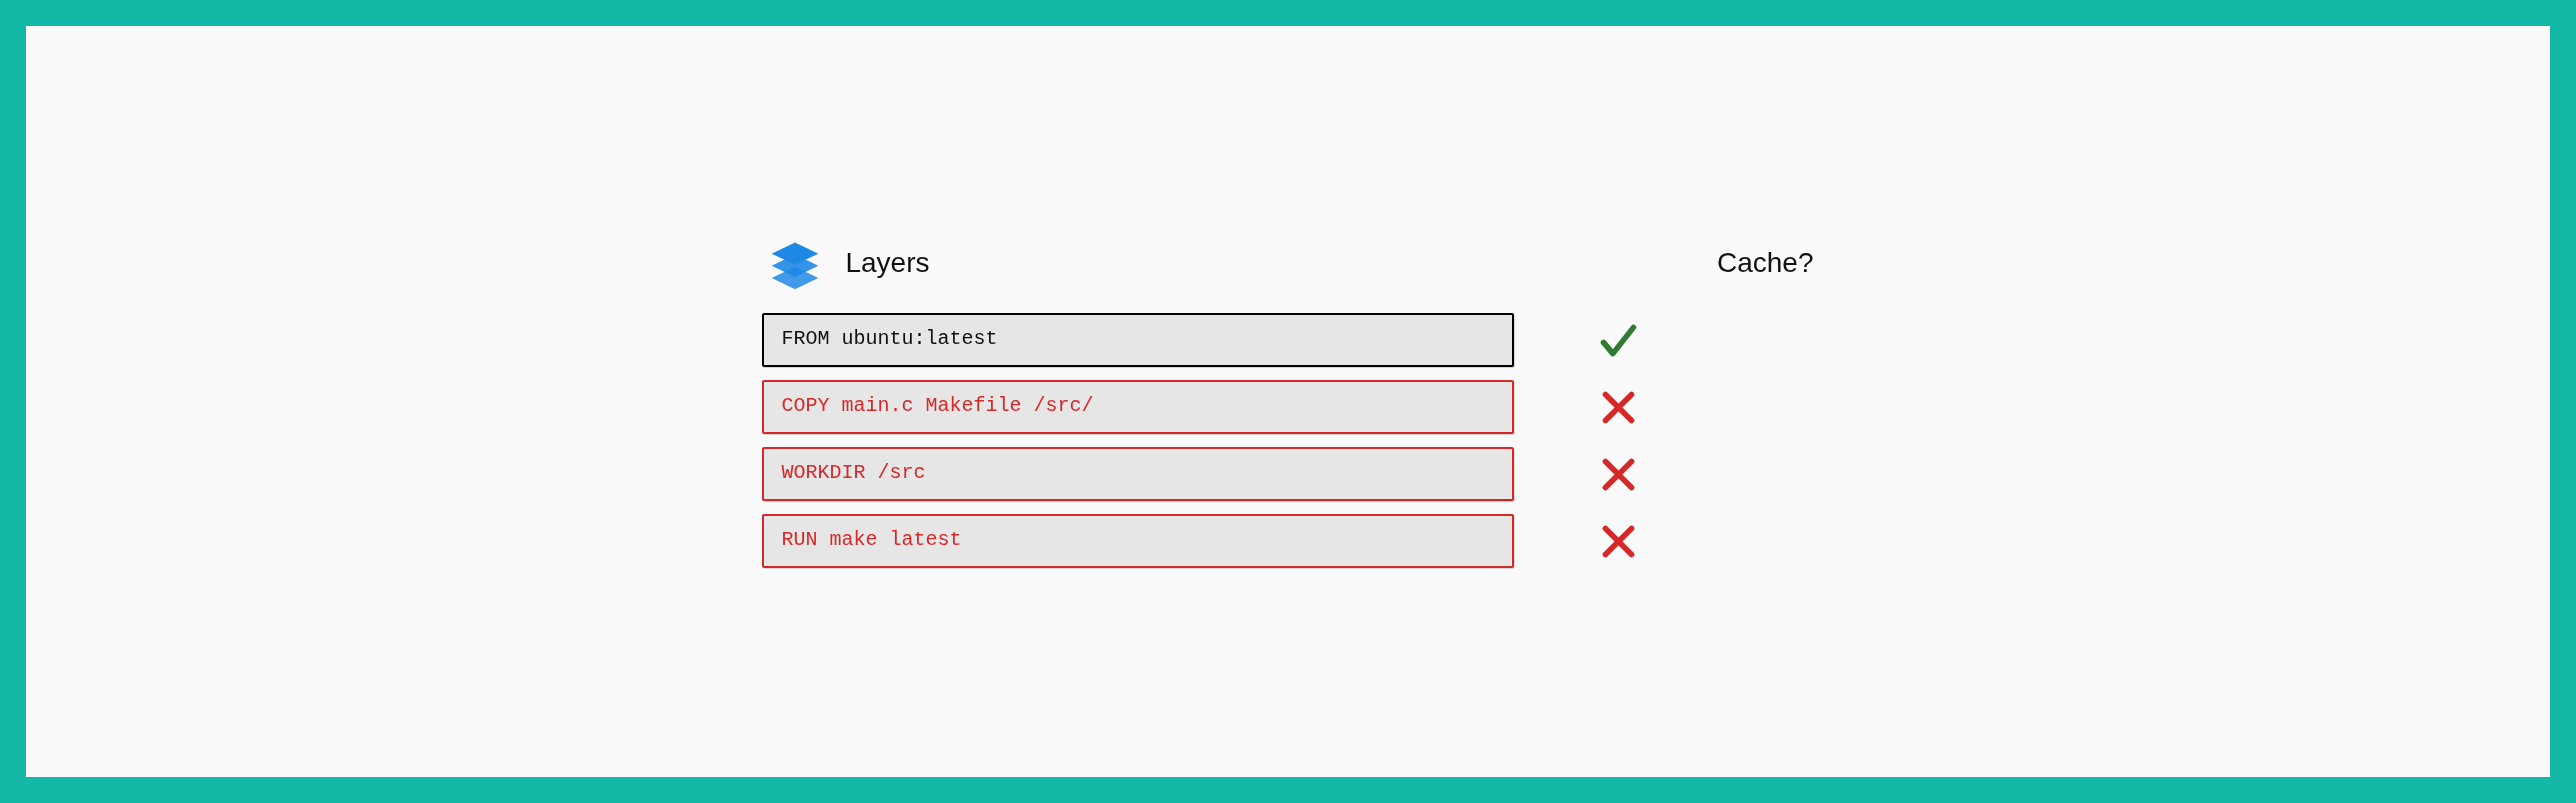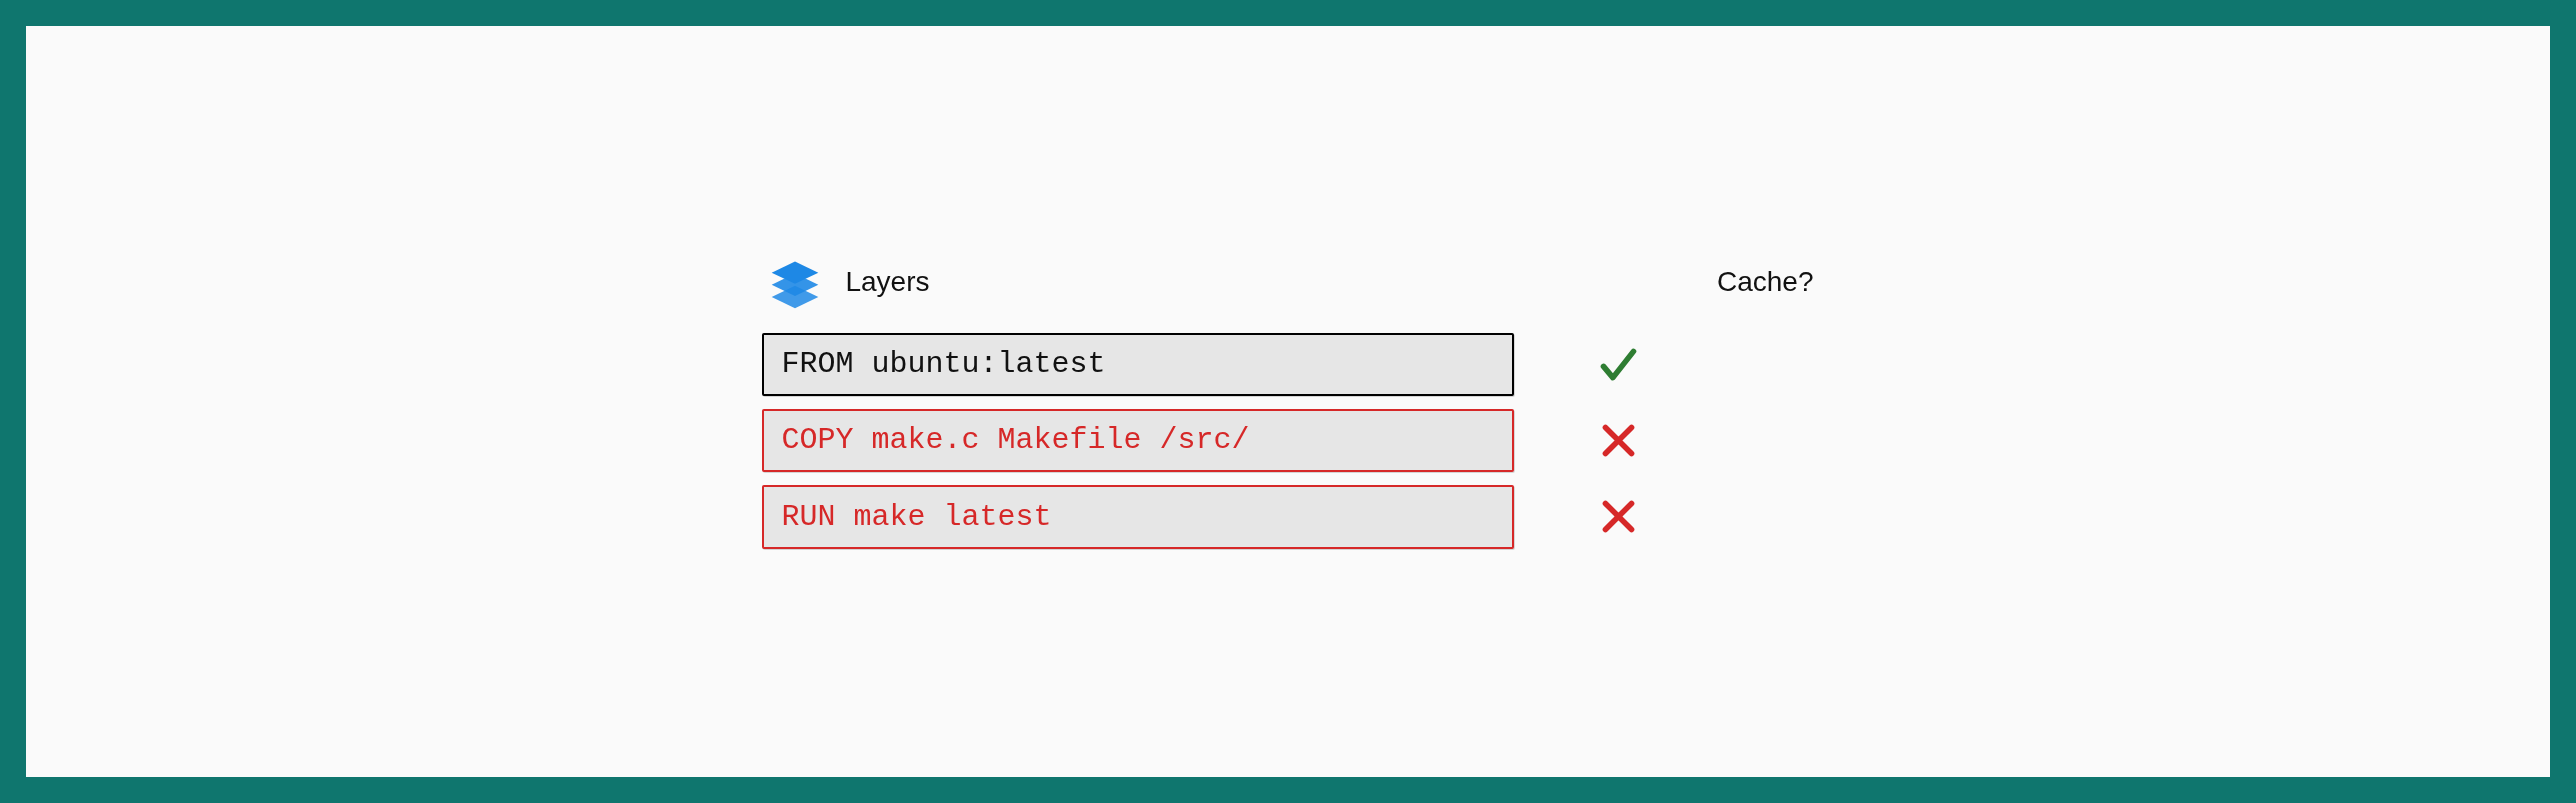--- a/index.html
+++ b/index.html
@@ -7,21 +7,21 @@
   body {
     background: #000;
     display: flex;
     align-items: center;
     justify-content: center;
     font-family: -apple-system, BlinkMacSystemFont, "Segoe UI", Helvetica, Arial, sans-serif;
   }
   .frame {
     width: 2576px;
     height: 803px;
-    background: #0f766e;
+    background: #14b8a6;
     padding: 26px;
   }
   .canvas {
     width: 100%;
     height: 100%;
     background: #fafafa;
     position: relative;
     display: flex;
     align-items: center;
     justify-content: center;
@@ -61,21 +61,21 @@
     align-items: center;
     gap: 38px;
   }
   .layer-box {
     width: 752px;
     min-height: 54px;
     background: #e6e6e6;
     border: 2.3px solid #000;
     padding: 9.4px 17px;
     font-family: "SFMono-Regular", "Menlo", "Consolas", "Liberation Mono", monospace;
-    font-size: 30px;
+    font-size: 20px;
     line-height: 1.35;
     color: #111;
     white-space: pre;
     border-radius: 1.9px;
     box-shadow: 0.9px 0.9px 0 rgba(0,0,0,0.15);
   }
   .layer-box.red {
     border-color: #d62828;
     color: #d62828;
   }
@@ -111,28 +111,36 @@
         <div class="layer-box">FROM ubuntu:latest</div>
         <div class="mark">
           <svg width="45" height="45" viewBox="0 0 48 48">
               <path d="M8 26 L18 38 L40 10" fill="none" stroke="#2e7d32" stroke-width="6" stroke-linecap="round" stroke-linejoin="round"></path>
             </svg>
         </div>
       </div>
 
 
       <div class="row">
-        <div class="layer-box red">COPY make.c Makefile /src/</div>
+        <div class="layer-box red">COPY main.c Makefile /src/</div>
         <div class="mark">
           <svg width="41" height="41" viewBox="0 0 44 44">
               <path d="M8 8 L36 36 M36 8 L8 36" fill="none" stroke="#d62828" stroke-width="6" stroke-linecap="round"></path>
             </svg>
         </div>
       </div>
 
+      <div class="row">
+        <div class="layer-box red">WORKDIR /src</div>
+        <div class="mark">
+          <svg width="41" height="41" viewBox="0 0 44 44">
+              <path d="M8 8 L36 36 M36 8 L8 36" fill="none" stroke="#d62828" stroke-width="6" stroke-linecap="round"></path>
+            </svg>
+        </div>
+      </div>
 
       <div class="row">
         <div class="layer-box red">RUN make latest</div>
         <div class="mark">
           <svg width="41" height="41" viewBox="0 0 44 44">
               <path d="M8 8 L36 36 M36 8 L8 36" fill="none" stroke="#d62828" stroke-width="6" stroke-linecap="round"></path>
             </svg>
         </div>
       </div>
 

